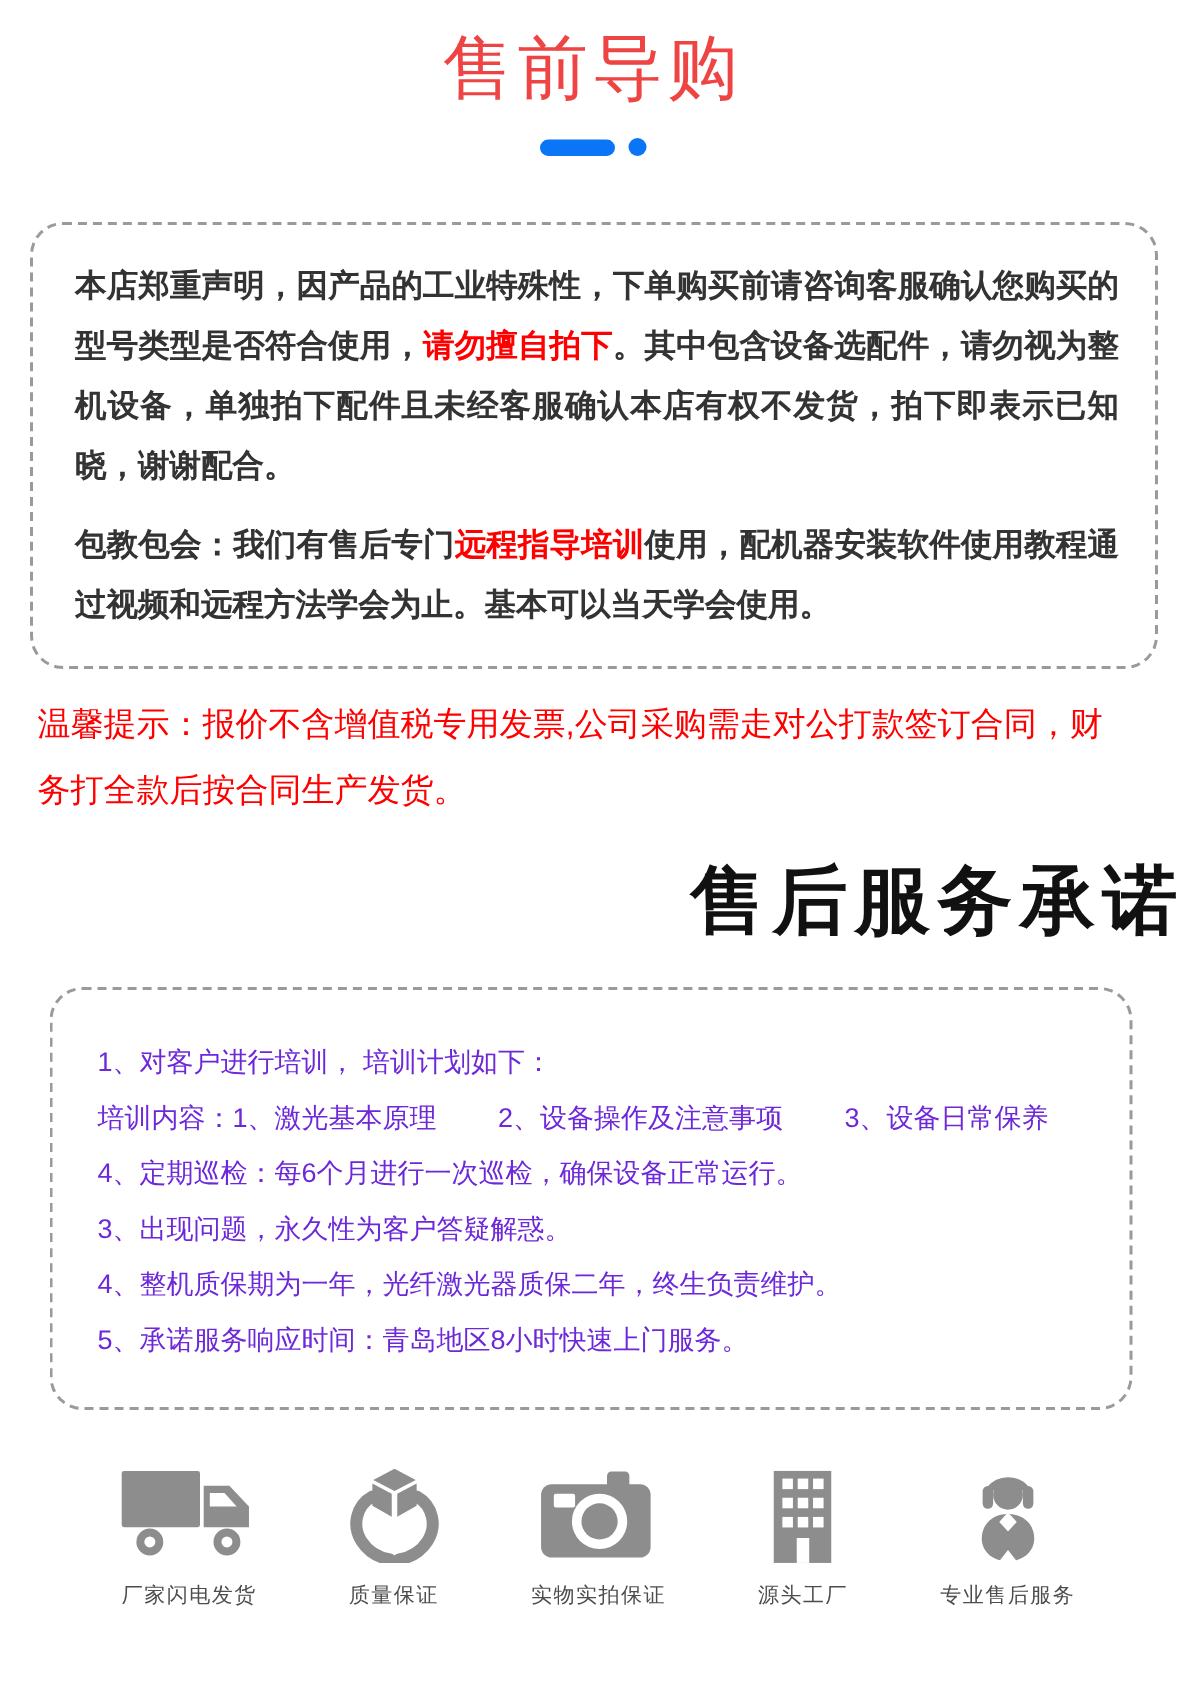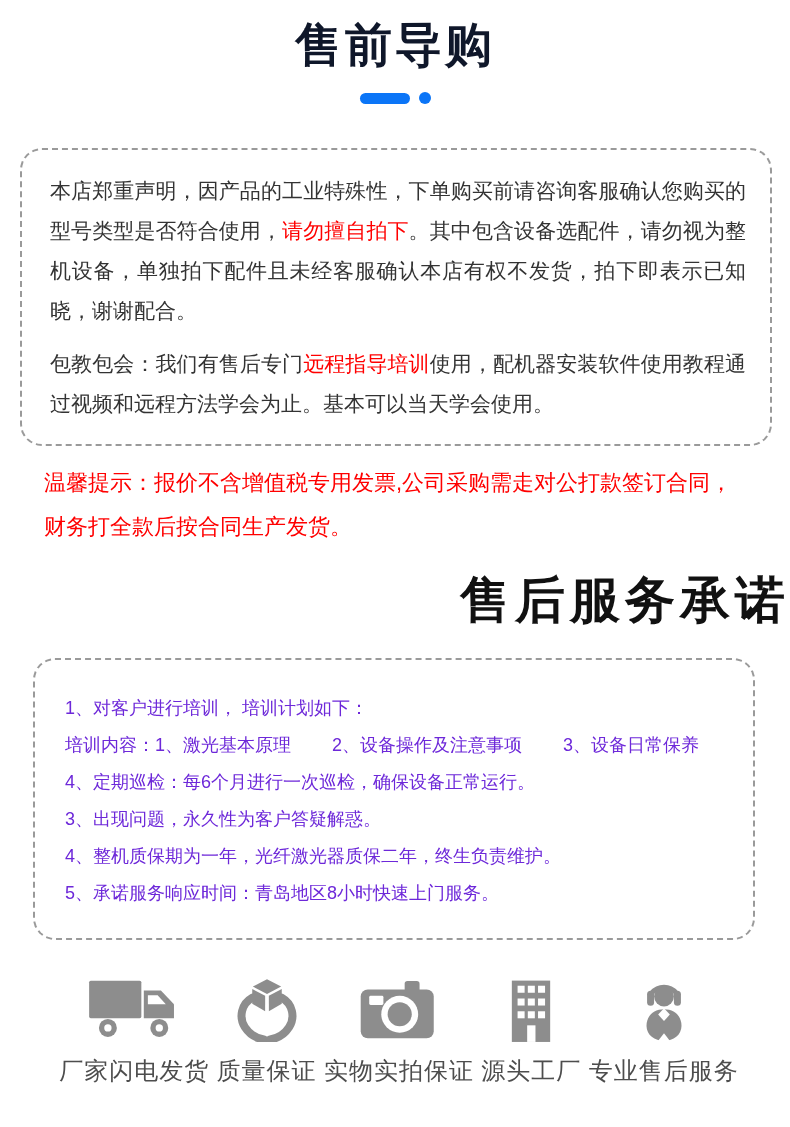--- a/index.html
+++ b/index.html
@@ -15,23 +15,23 @@
     color: #333;
   }
   .page { width: 790px; height: 1127px; position: relative; background: #fff; }
 
   
   .presale-title {
     margin: 0;
     padding-top: 14px;
     text-align: center;
     font-size: 47px;
-    font-weight: 700;
+    font-weight: 400;
     letter-spacing: 3px;
-    color: #0f172a;
+    color: #ef4444;
   }
   .title-underline {
     margin-top: 15px;
     display: flex;
     justify-content: center;
     align-items: center;
     gap: 9px;
   }
   .title-underline .bar {
     width: 50px; height: 11px; border-radius: 6px;
@@ -59,26 +59,27 @@
   .notice-box {
     margin: 44px 18px 0 20px;
     padding: 21px 24px 20px 28px;
   }
   .notice-box .para {
     margin: 0;
     font-size: 21px;
     line-height: 40px;
     color: #333;
     text-align: justify;
+    font-weight: bold;
   }
   .notice-box .para + .para { margin-top: 13px; }
   .red-em { color: #ff0000; }
 
   .warm-tip {
-    margin: 15px 40px 0 44px;
+    margin: 15px 40px 0 25px;
     font-size: 22px;
     line-height: 44px;
     color: #ff0000;
   }
 
   .promise-box {
     margin: 24px 35px 0 33px;
     padding: 30px 28px 26px 30px;
   }
   .promise-box .item {
@@ -104,21 +105,21 @@
   }
   .badge .icon-wrap {
     height: 64px;
     display: flex;
     align-items: center;
     justify-content: center;
   }
   .badge svg { display: block; }
   .badge-label {
     margin-top: 13px;
-    font-size: 24px;
+    font-size: 14px;
     letter-spacing: 1px;
     color: #4d4d4d;
     white-space: nowrap;
   }
 </style>
 </head>
 <body>
 
 <div class="page">
 

